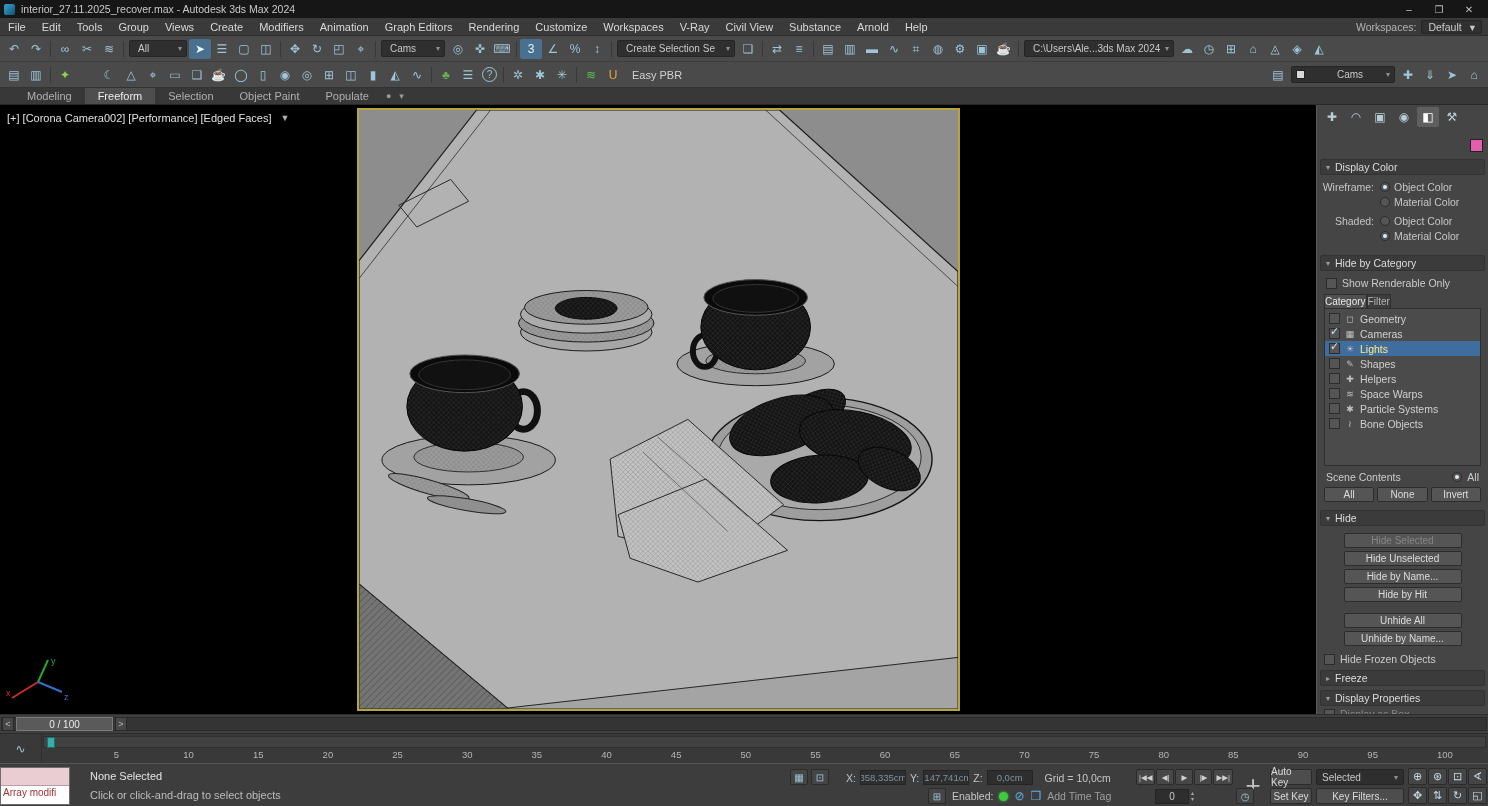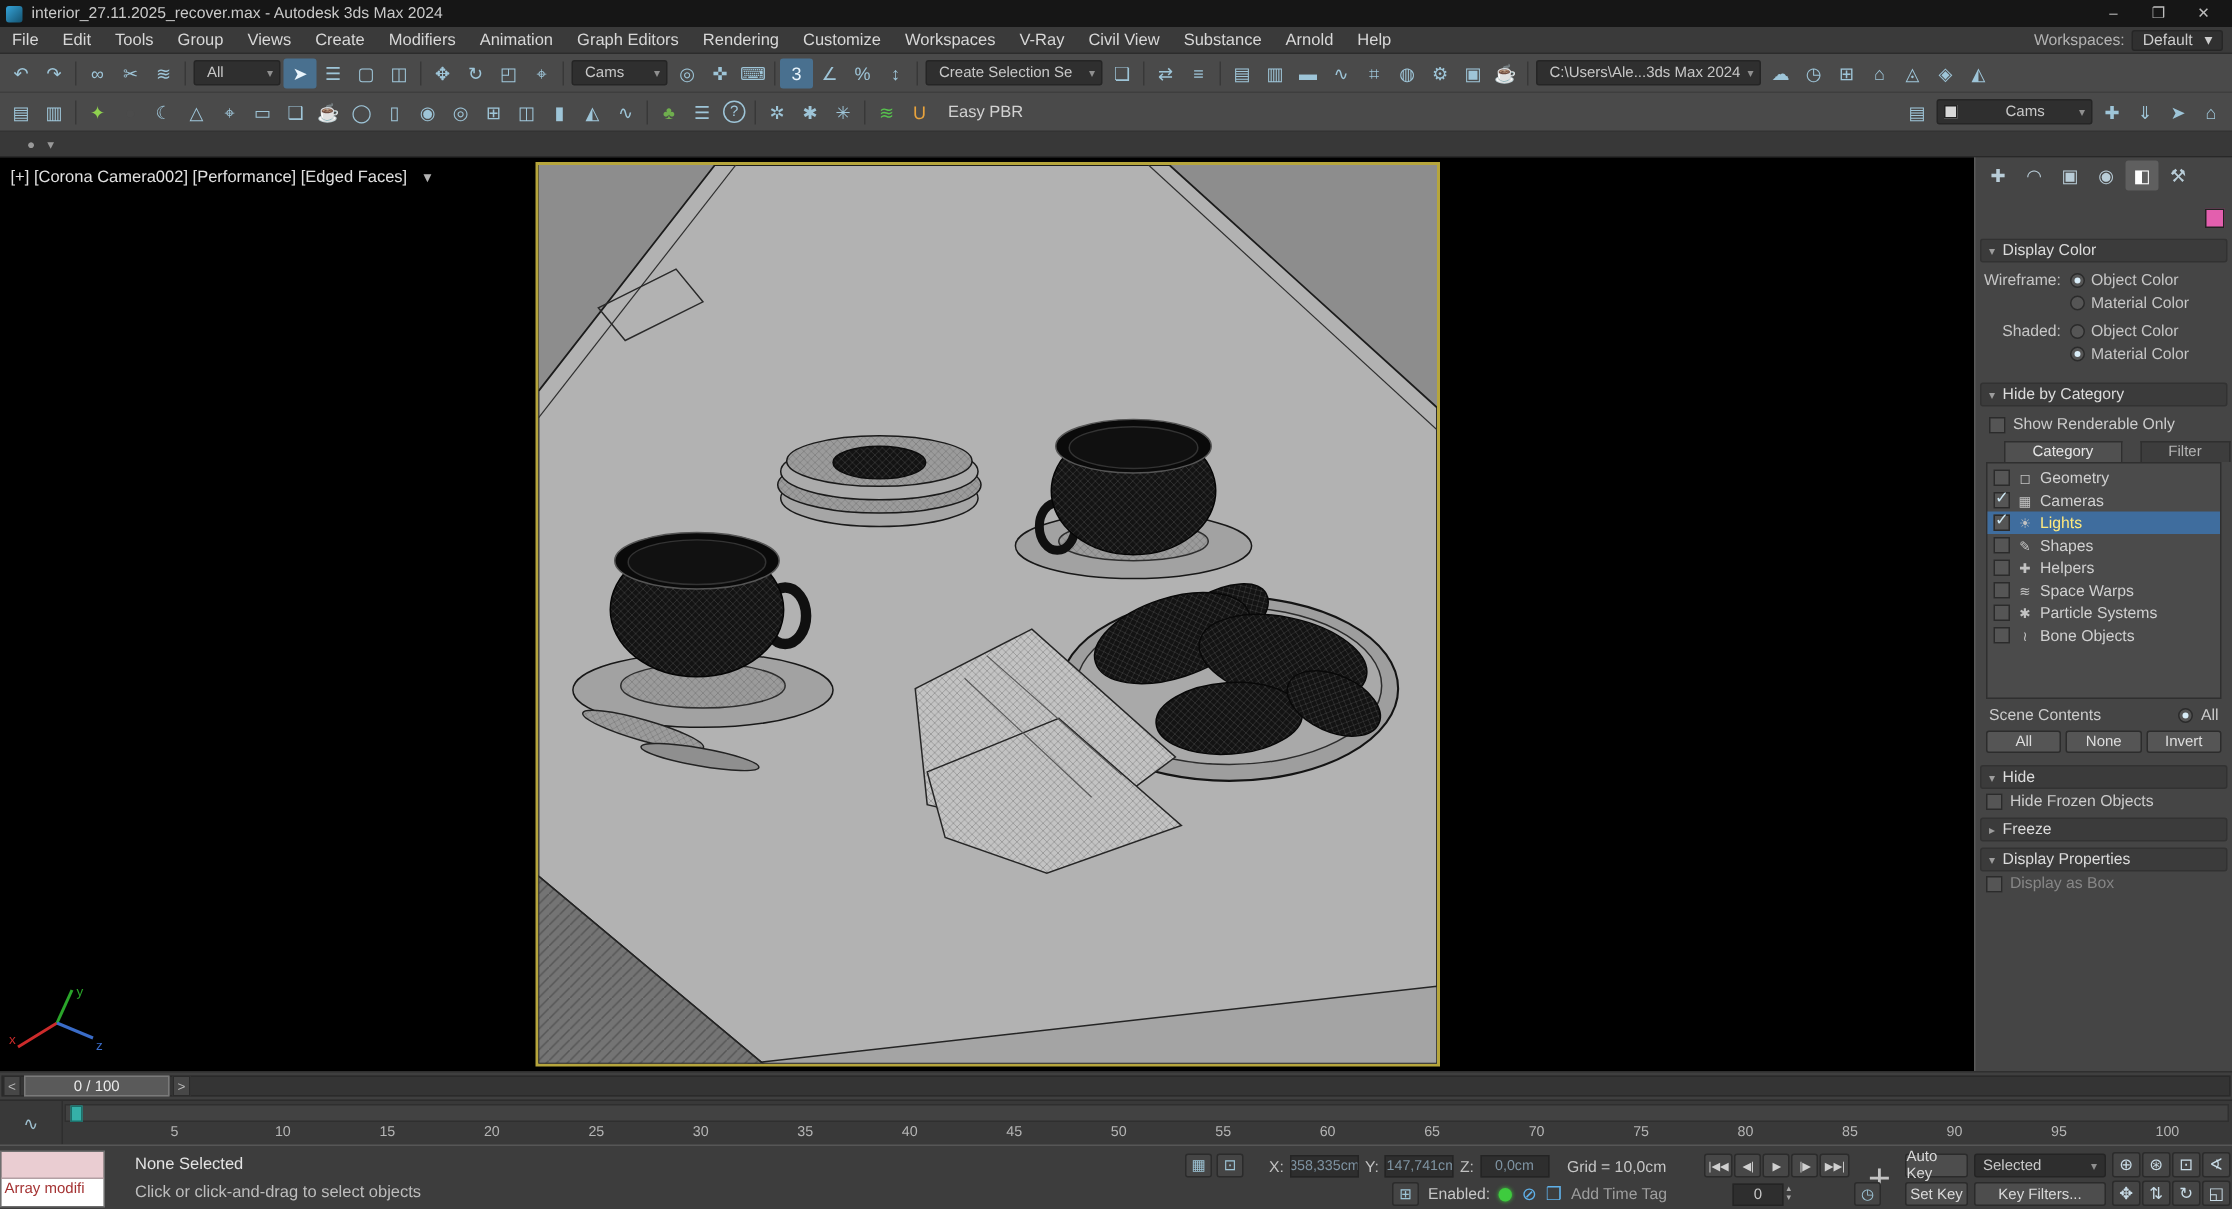--- a/index.html
+++ b/index.html
@@ -69,21 +69,21 @@
              display:flex; align-items:center; gap:5px; padding:0 5px; color:#dcdcdc; }
   .ro-arrow { font-size:8px; color:#9c9c9c; }
   .ro-body { padding:4px 2px 2px; }
   .dc-row { display:flex; margin:2px 0 7px; }
   .dc-label { width:58px; text-align:right; padding-right:6px; color:#c6c6c6; }
   .dc-radios { display:flex; flex-direction:column; gap:3px; }
   .radio-row { display:flex; align-items:center; gap:4px; }
   .radio-label { color:#c6c6c6; }
   .cb-row { display:flex; align-items:center; gap:5px; margin:2px 4px 5px; }
   .hbc-tabs { display:flex; margin:2px 2px 0; }
-  .hbc-tab { padding:1px 18px; background:#3d3d3d; border:1px solid #2f2f2f; border-bottom:none; color:#b5b5b5; font-size:10px;margin-left:12px; }
+  .hbc-tab { padding:1px 0; background:#3d3d3d; border:1px solid #2f2f2f; border-bottom:none; color:#b5b5b5; font-size:10px; }
   .hbc-tab.active { background:#505050; color:#e6e6e6; }
   .cat-list { border:1px solid #2f2f2f; background:#4b4b4b; height:158px; margin:0 2px; padding:2px 0; }
   .cat-row { height:15px; display:flex; align-items:center; gap:4px; padding:0 4px; }
   .cat-row.selected { background:#3f6d9e; }
   .cat-row.selected .cat-label { color:#ffe97d; }
   .cat-ico { width:12px; text-align:center; color:#c2c2c2; font-size:9px; flex:none; }
   .cat-label { color:#d0d0d0; white-space:nowrap; }
   .scene-contents { display:flex; align-items:center; margin:5px 4px 2px; gap:5px; }
   .sc-label { flex:1; }
   .anib-row { display:flex; gap:3px; margin:4px 2px 2px; }
@@ -841,20 +841,28 @@
 
       <span class="tb-item icon-btn">
 
         <span class="g">⌂</span>
         <span class="txt"></span>
 
       </span>
     </div>
 
   <div class="ribbonbar">
+    <div style="display:flex;height:100%">
+
+    <span class="ribbon-tab">Modeling</span>
+        <span class="ribbon-tab active">Freeform</span>
+        <span class="ribbon-tab">Selection</span>
+        <span class="ribbon-tab">Object Paint</span>
+        <span class="ribbon-tab">Populate</span>
+      </div>
     <div style="display:flex;align-items:center">
 
     <span class="ribbon-ico">●</span>
         <span class="ribbon-ico">▾</span>
       </div>
   </div>
 
   <div class="viewport-area">
     <div class="camera-view">
       <svg viewBox="0 0 601 604" preserveAspectRatio="none">
@@ -1084,20 +1092,29 @@
               <div class="pbtn anib">Invert</div>
             </div>
         </div>
       </div>
 
       <div class="rollout">
         <div class="ro-head">
           <span class="ro-arrow">▾</span>
           <span>Hide</span>
         </div>
+        <div class="ro-body">
+
+        <div class="pbtn hide-btn disabled">Hide Selected</div>
+            <div class="pbtn hide-btn">Hide Unselected</div>
+            <div class="pbtn hide-btn">Hide by Name...</div>
+            <div class="pbtn hide-btn">Hide by Hit</div>
+            <div class="pbtn hide-btn gap">Unhide All</div>
+            <div class="pbtn hide-btn">Unhide by Name...</div>
+          </div>
         <div class="cb-row">
           <span class="cb"></span>
           <span>Hide Frozen Objects</span>
         </div>
       </div>
 
       <div class="rollout">
         <div class="ro-head">
           <span class="ro-arrow">▸</span>
           <span>Freeze</span>

